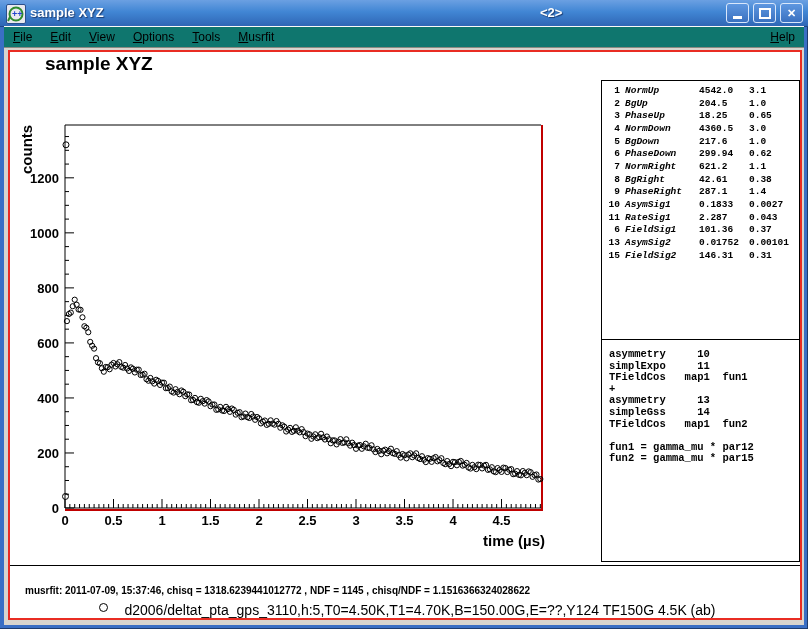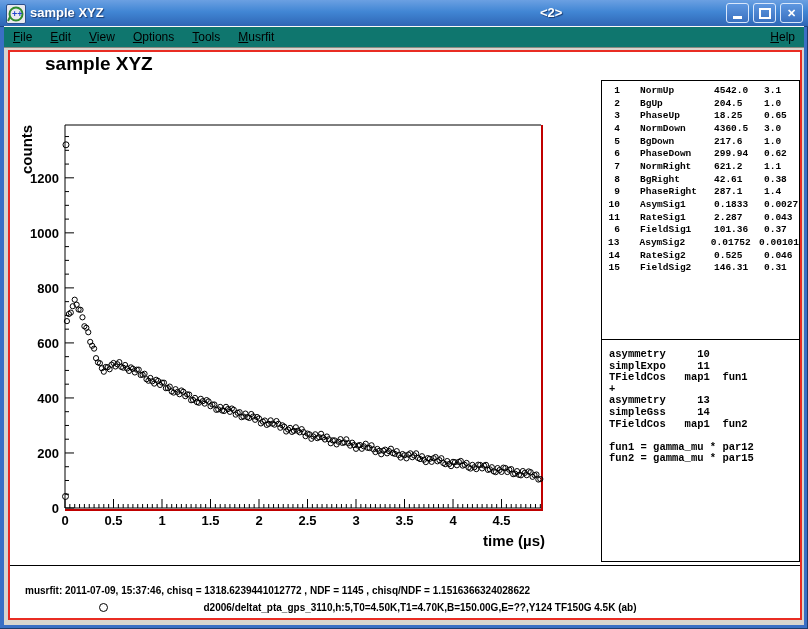--- a/index.html
+++ b/index.html
@@ -35,35 +35,35 @@
   .canvas{position:absolute;left:8px;top:50px;width:790px;height:566px;background:#fff;
           border:2px solid #e92c23;}
   .canvas-title{position:absolute;left:35px;top:1px;font-size:19px;font-weight:bold;color:#000;}
   #plot-svg{position:absolute;left:0;top:0;}
   
   .param-box{position:absolute;left:591px;top:28px;width:199px;height:260px;
              border:1px solid #000;box-sizing:border-box;padding-top:4px;}
   .param-row{display:flex;font-family:"Liberation Mono",monospace;font-weight:bold;
              font-size:9.5px;line-height:12.65px;white-space:pre;}
   .p-no{width:14px;text-align:right;padding-left:4px;}
-  .p-name{margin-left:20px;width:74px;}
+  .p-name{margin-left:5px;width:74px;font-style:italic;}
   .p-val{width:50px;}
   .p-err{flex:1;}
   .theory-box{position:absolute;left:591px;top:287px;width:199px;height:223px;
               border:1px solid #000;box-sizing:border-box;padding-left:28px;}
   .theory-text{position:absolute;left:7px;top:9px;font-family:"Liberation Mono",monospace;
                font-weight:bold;font-size:10.5px;line-height:11.6px;white-space:pre;color:#000;}
   
   .footer-sep{position:absolute;left:0px;top:513px;width:790px;border-top:1px solid #000;}
   .stats-line{position:absolute;left:15px;top:521px;font-size:10px;font-weight:bold;color:#000;
               white-space:nowrap;margin-top:12px;}
   .legend-marker{position:absolute;left:89px;top:551px;width:7px;height:7px;border:1px solid #000;
                  border-radius:50%;background:#fff;}
   .run-line{position:absolute;left:410px;top:550px;transform:translateX(-50%);
-            font-size:10px;font-weight:bold;color:#000;white-space:nowrap;}
+            font-size:14px;font-weight:normal;color:#000;white-space:nowrap;}
 </style>
 </head>
 <body>
 
 <div id="window">
 
   <div class="titlebar">
     <div class="appicon">
       <svg width="18" height="18" viewBox="0 0 18 18">
         <circle cx="9" cy="9" r="6.5" fill="none" stroke="#2e8b2e" stroke-width="2"></circle>
@@ -509,21 +509,20 @@
         <div class="param-row"><span class="p-no">4</span><span class="p-name">NormDown</span><span class="p-val">4360.5</span><span class="p-err">3.0</span></div>
         <div class="param-row"><span class="p-no">5</span><span class="p-name">BgDown</span><span class="p-val">217.6</span><span class="p-err">1.0</span></div>
         <div class="param-row"><span class="p-no">6</span><span class="p-name">PhaseDown</span><span class="p-val">299.94</span><span class="p-err">0.62</span></div>
         <div class="param-row"><span class="p-no">7</span><span class="p-name">NormRight</span><span class="p-val">621.2</span><span class="p-err">1.1</span></div>
         <div class="param-row"><span class="p-no">8</span><span class="p-name">BgRight</span><span class="p-val">42.61</span><span class="p-err">0.38</span></div>
         <div class="param-row"><span class="p-no">9</span><span class="p-name">PhaseRight</span><span class="p-val">287.1</span><span class="p-err">1.4</span></div>
         <div class="param-row"><span class="p-no">10</span><span class="p-name">AsymSig1</span><span class="p-val">0.1833</span><span class="p-err">0.0027</span></div>
         <div class="param-row"><span class="p-no">11</span><span class="p-name">RateSig1</span><span class="p-val">2.287</span><span class="p-err">0.043</span></div>
         <div class="param-row"><span class="p-no">6</span><span class="p-name">FieldSig1</span><span class="p-val">101.36</span><span class="p-err">0.37</span></div>
         <div class="param-row"><span class="p-no">13</span><span class="p-name">AsymSig2</span><span class="p-val">0.01752</span><span class="p-err">0.00101</span></div>
-        <div class="param-row"><span class="p-no">14</span><span class="p-name">RateSig2</span><span class="p-val">0.525</span><span class="p-err">0.046</span></div>
         <div class="param-row"><span class="p-no">15</span><span class="p-name">FieldSig2</span><span class="p-val">146.31</span><span class="p-err">0.31</span></div>
       </div>
 
     <div class="theory-box">
       <div class="theory-text">asymmetry     10
 simplExpo     11
 TFieldCos   map1  fun1
 +
 asymmetry     13
 simpleGss     14

